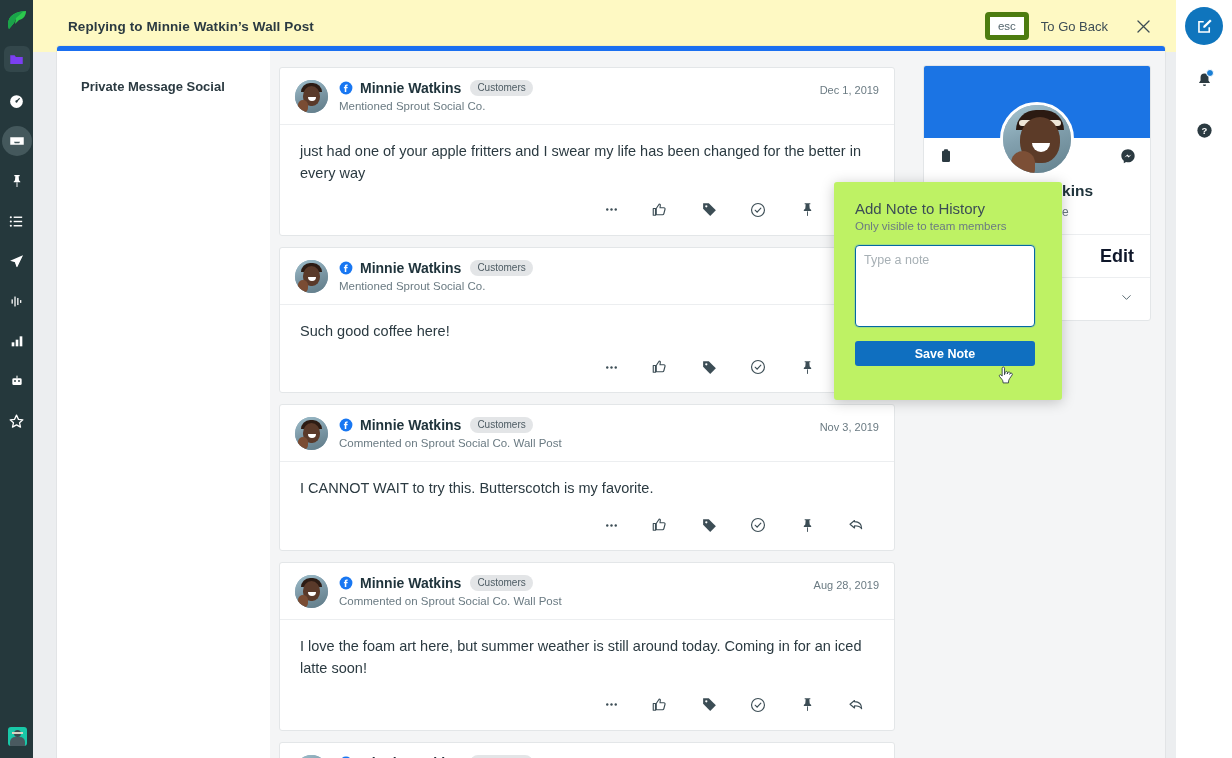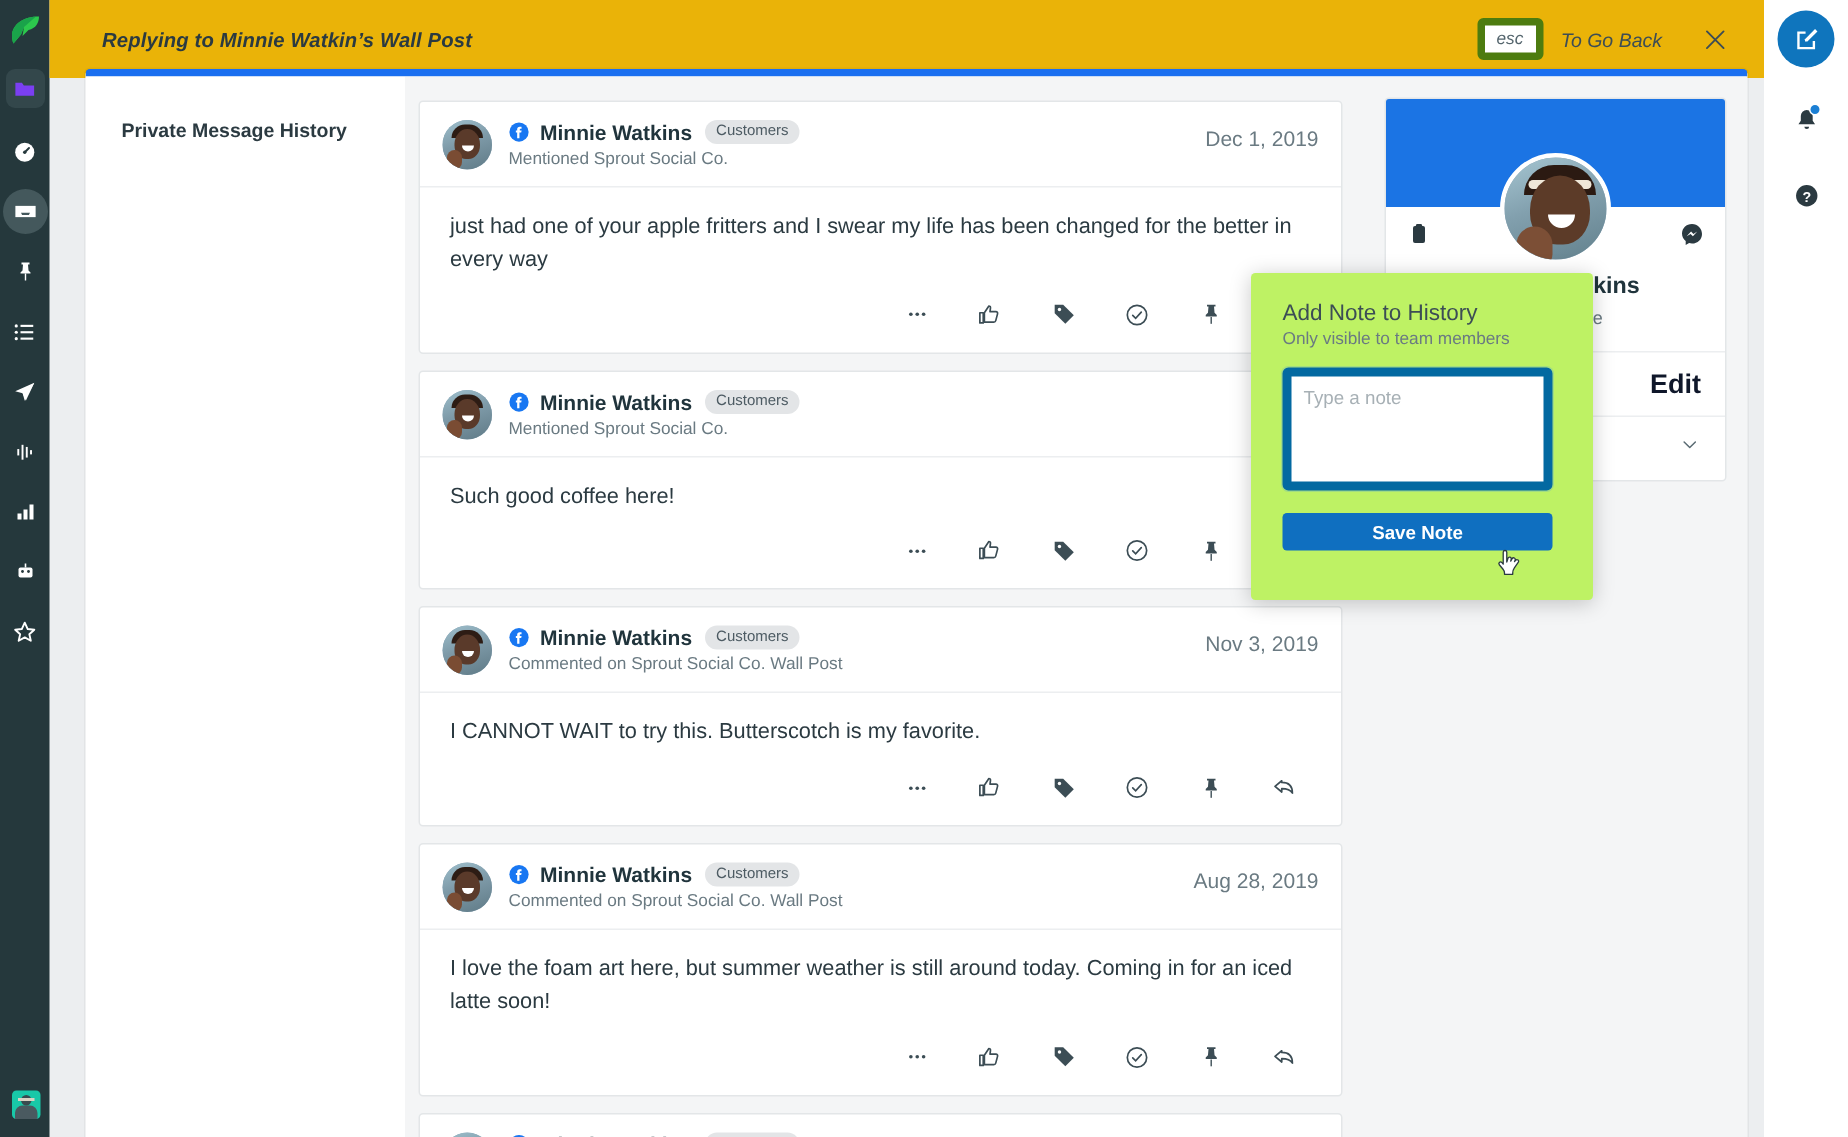--- a/index.html
+++ b/index.html
@@ -54,21 +54,21 @@
     display: flex; align-items: center; justify-content: center; position: relative;
   }
   .bell-dot {
     position: absolute; right: 5px; top: 4px; width: 8px; height: 8px;
     border-radius: 50%; background: #1b7fd4; border: 1.5px solid #fff;
   }
 
   
   .header {
     position: absolute; left: 33px; top: 0; width: 1143px; height: 52px;
-    background: #eab308; display: flex; align-items: center; font-style: italic;
+    background: #fef9c3; display: flex; align-items: center;
   }
   .header-title {
     margin-left: 35px; font-size: 13.5px; font-weight: bold; color: #2b3a41;
     letter-spacing: .1px;
   }
   .header-right {
     margin-left: auto; display: flex; align-items: center; margin-right: 22px;
   }
   .esc-key {
     border: 5px solid #4d7c0f; border-radius: 4px; padding: 3px 8px;
@@ -126,21 +126,21 @@
   .fb-icon { width: 14px; height: 14px; flex: none; }
   .post-name {
     margin-left: 7px; font-size: 14px; font-weight: bold; color: #20343c;
   }
   .badge {
     margin-left: 9px; background: #e3e5e7; color: #4d5b63;
     font-size: 10px; padding: 2px 7px 3px 7px; border-radius: 9px;
   }
   .post-sub { margin-top: 4px; font-size: 11.5px; color: #6a7a82; }
   .post-date {
-    font-size: 14px; color: #6a7a82; margin-left: 9px; flex: none;
+    font-size: 11px; color: #6a7a82; margin-left: 9px; flex: none;
     padding-top: 4px; white-space: nowrap;
   }
   .post-body {
     padding: 16px 20px 4px 20px; font-size: 14.5px; color: #2b3a41;
     line-height: 1.5;
   }
   .post-actions {
     display: flex; justify-content: flex-end; align-items: center;
     padding: 8px 18px 12px 18px;
   }
@@ -191,21 +191,21 @@
   
   .popover {
     position: absolute; left: 834px; top: 182px; width: 228px; height: 218px;
     background: #bef264; border-radius: 3px;
     box-shadow: 0 2px 14px rgba(0,0,0,0.22);
     padding: 18px 21px 0 21px; z-index: 40;
   }
   .pop-title { font-size: 15px; color: #3c4d55; }
   .pop-sub { font-size: 11.5px; color: #6a7a82; margin-top: 3px; }
   .pop-textarea {
-    margin-top: 13px; width: 180px; height: 82px; border: 6px solid #0369a1;
+    margin-top: 13px; width: 180px; height: 82px; border: 1px solid #0369a1;
     border-radius: 4px; padding: 7px 8px; font-size: 12.5px;
     font-family: "Liberation Sans", sans-serif; color: #3c4d55;
     resize: none; outline: none;
     box-shadow: 0 0 0 1px rgba(78,159,224,0.25);
   }
   .pop-textarea::placeholder { color: #a7b0b5; }
   .pop-save {
     margin-top: 10px; width: 180px; height: 25px; background: #0f6fc0;
     color: #ffffff; border: none; border-radius: 3px;
     font-size: 12.5px; font-weight: bold; cursor: pointer;
@@ -343,21 +343,21 @@
           <circle cx="12" cy="12" r="9" fill="#2b3a41"></circle>
           <text x="12" y="17" font-size="12" font-weight="bold" fill="#fff" text-anchor="middle" font-family="Liberation Sans, sans-serif">?</text>
         </svg>
     </div>
   </div>
 
   <div class="card">
 
     <div class="navcol">
       <div class="nav-item">
-        <span>Private Message History</span>
+        <span>Private Message Social</span>
       </div>
     </div>
 
     <div class="feedcol">
 
       <div class="post">
         <div class="post-head">
           <div class="avatar">
               <div class="bg"></div>
               <div class="hair"></div>

